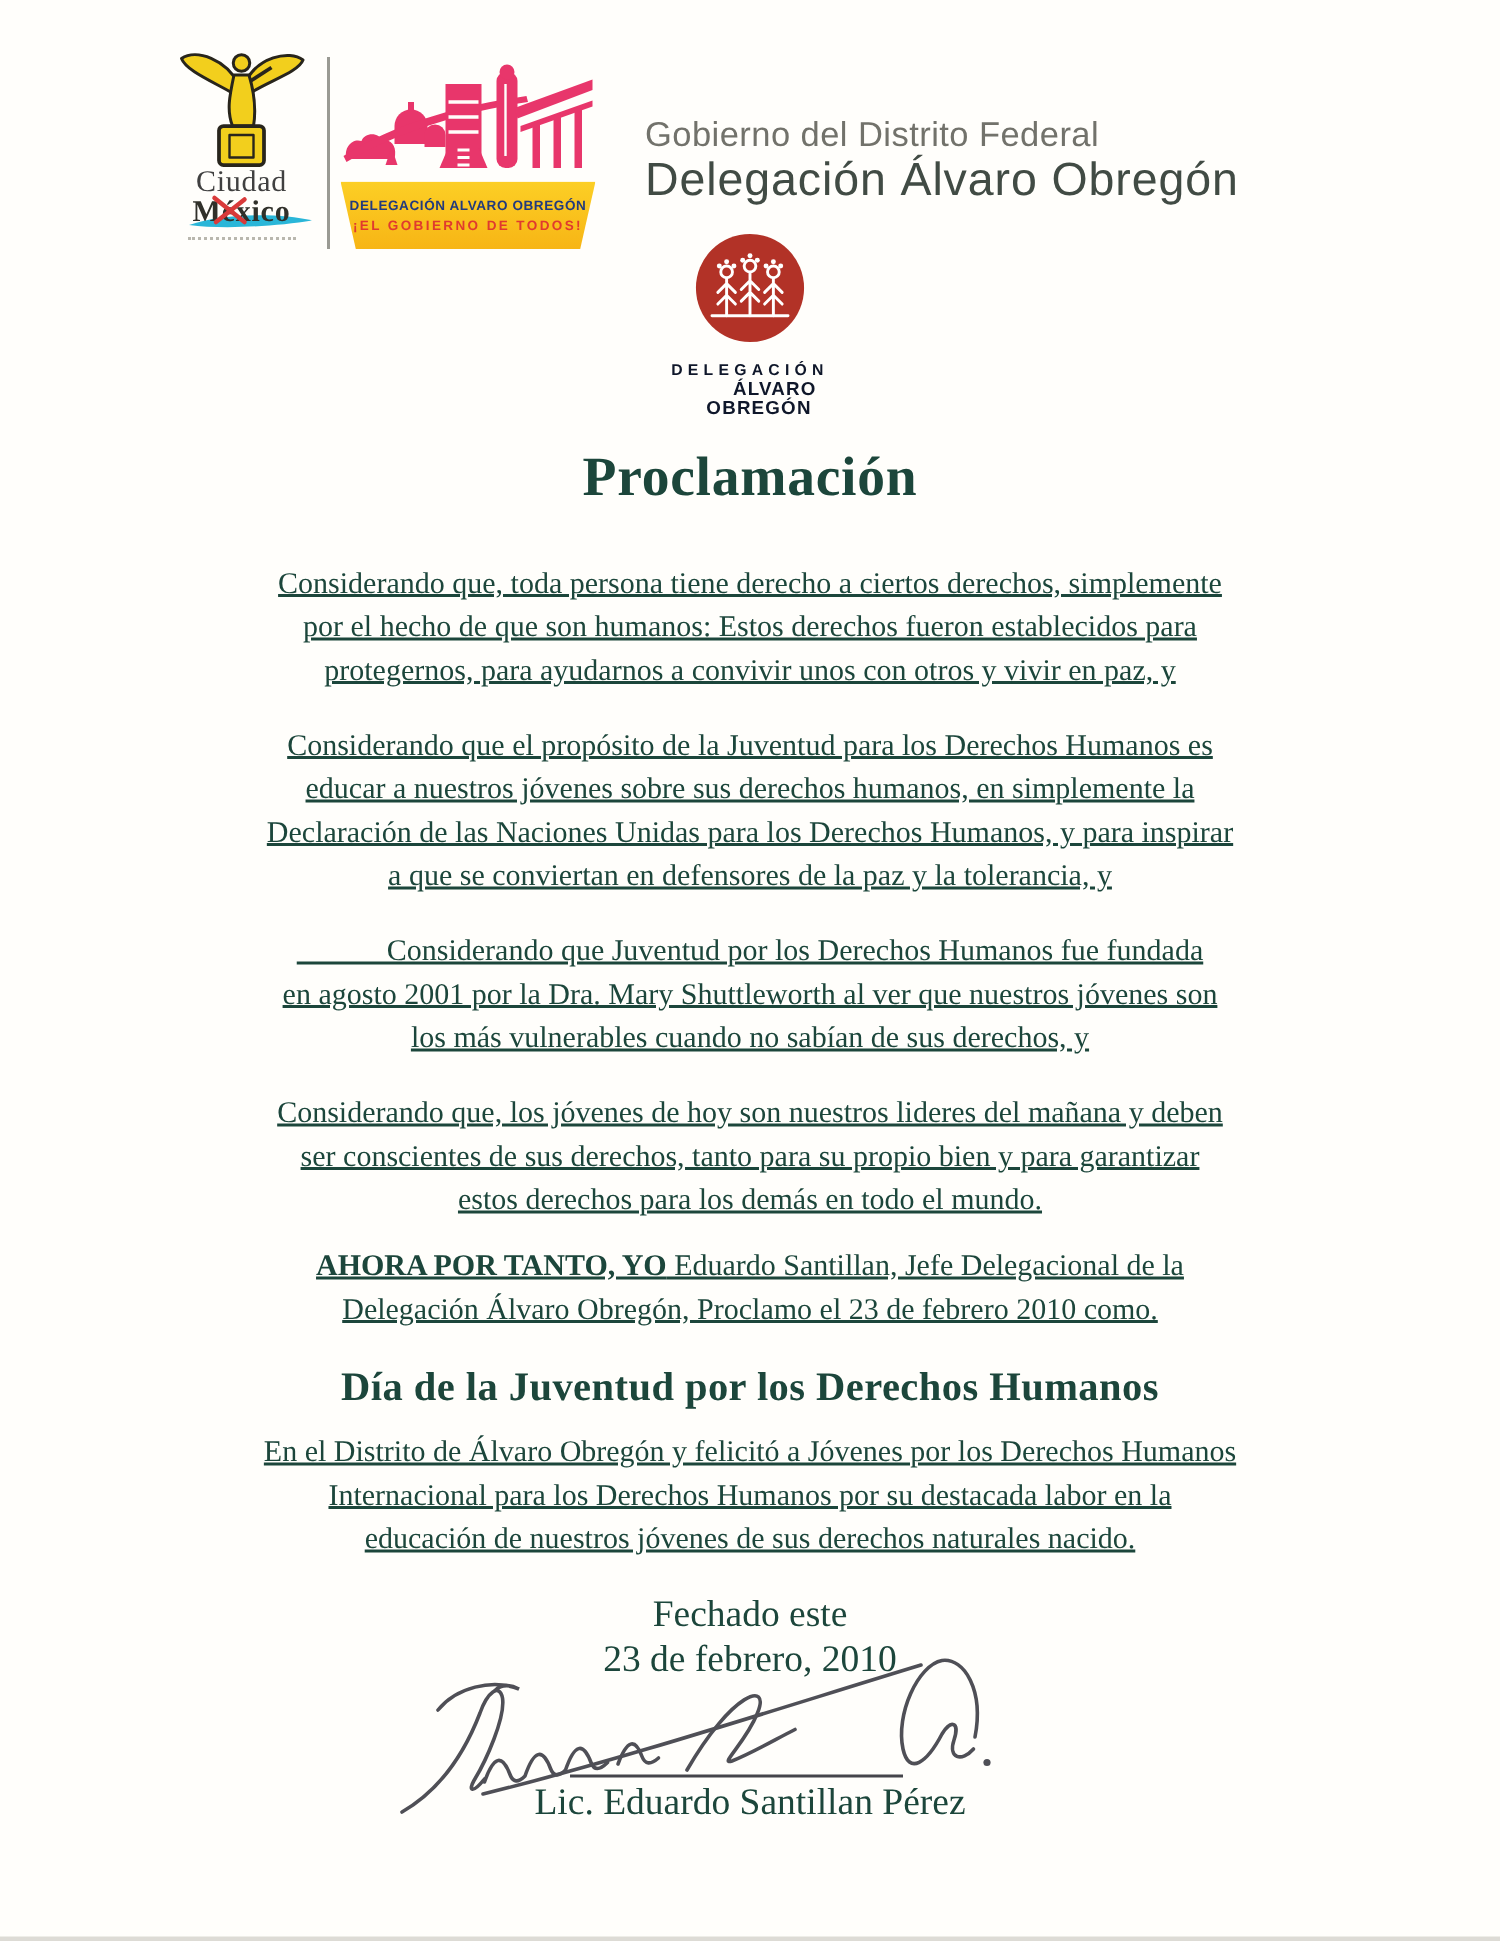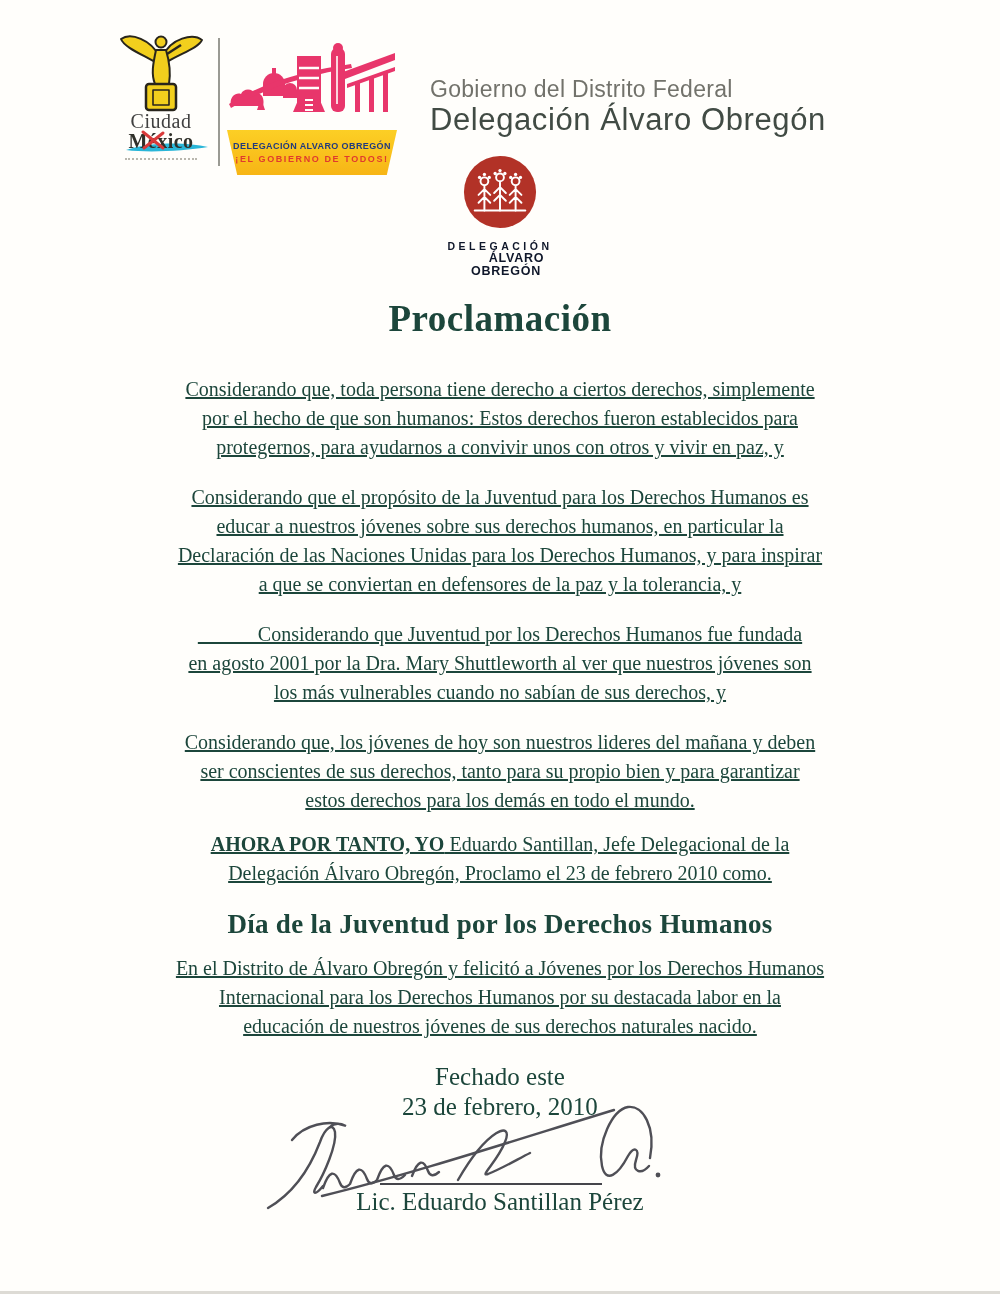--- a/index.html
+++ b/index.html
@@ -21,21 +21,21 @@
   .hdr-ciudad .angel{display:block;margin:0 auto;}
   .ciudad-word{font-weight:normal;font-size:20px;line-height:19px;color:#404040;letter-spacing:.5px;}
   .mexico-wrap{position:relative;display:inline-block;}
   .mexico-word{position:relative;font-weight:bold;font-size:20px;line-height:20px;color:#30302a;letter-spacing:.5px;z-index:2;}
   .mexico-swoosh{position:absolute;left:-4px;top:9px;width:86px;height:14px;z-index:1;}
   .mexico-x{position:absolute;left:12px;top:-2px;width:26px;height:22px;z-index:3;}
   .ciudad-tagline{margin:4px auto 0;width:72px;border-bottom:2px dotted #b9b7ae;height:2px;}
   .hdr-divider{position:absolute;left:218px;top:38px;width:2px;height:128px;background:#9a9a93;}
   .hdr-pink{position:absolute;left:227px;top:40px;width:170px;}
   .banner{
-    margin-top:12px;width:170px;height:45px;
+    margin-top:2px;width:170px;height:45px;
     background:linear-gradient(#fccf25,#f7b515);
     clip-path:polygon(0 0,100% 0,94% 100%,6% 100%);
     display:flex;flex-direction:column;align-items:center;justify-content:center;
     font-family:"Liberation Sans", sans-serif;font-weight:bold;
   }
   .banner-l1{font-size:9px;color:#223a7d;letter-spacing:.4px;}
   .banner-l2{font-size:9px;color:#e03a2e;letter-spacing:1.6px;margin-top:3px;}
   .hdr-gob{position:absolute;left:430px;top:76px;font-family:"Liberation Sans",sans-serif;
     font-size:23px;color:#72726b;letter-spacing:.3px;}
   .hdr-del{position:absolute;left:430px;top:102px;font-family:"Liberation Sans",sans-serif;
@@ -157,21 +157,21 @@
     </div>
   </div>
 
   <div class="content">
     <h1 class="doc-title">Proclamación</h1>
 
     <p class="para">Considerando que, toda persona tiene derecho a ciertos derechos, simplemente
 por el hecho de que son humanos: Estos derechos fueron establecidos para
 protegernos, para ayudarnos a convivir unos con otros y vivir en paz, y</p>
     <p class="para">Considerando que el propósito de la Juventud para los Derechos Humanos es
-educar a nuestros jóvenes sobre sus derechos humanos, en particular la
+educar a nuestros jóvenes sobre sus derechos humanos, en simplemente la
 Declaración de las Naciones Unidas para los Derechos Humanos, y para inspirar
 a que se conviertan en defensores de la paz y la tolerancia, y</p>
     <p class="para">   Considerando que Juventud por los Derechos Humanos fue fundada
 en agosto 2001 por la Dra. Mary Shuttleworth al ver que nuestros jóvenes son
 los más vulnerables cuando no sabían de sus derechos, y</p>
     <p class="para tight">Considerando que, los jóvenes de hoy son nuestros lideres del mañana y deben
 ser conscientes de sus derechos, tanto para su propio bien y para garantizar
 estos derechos para los demás en todo el mundo.</p>
 
     <p class="para"><span class="b">AHORA POR TANTO, YO</span><span> Eduardo Santillan, Jefe Delegacional de la

